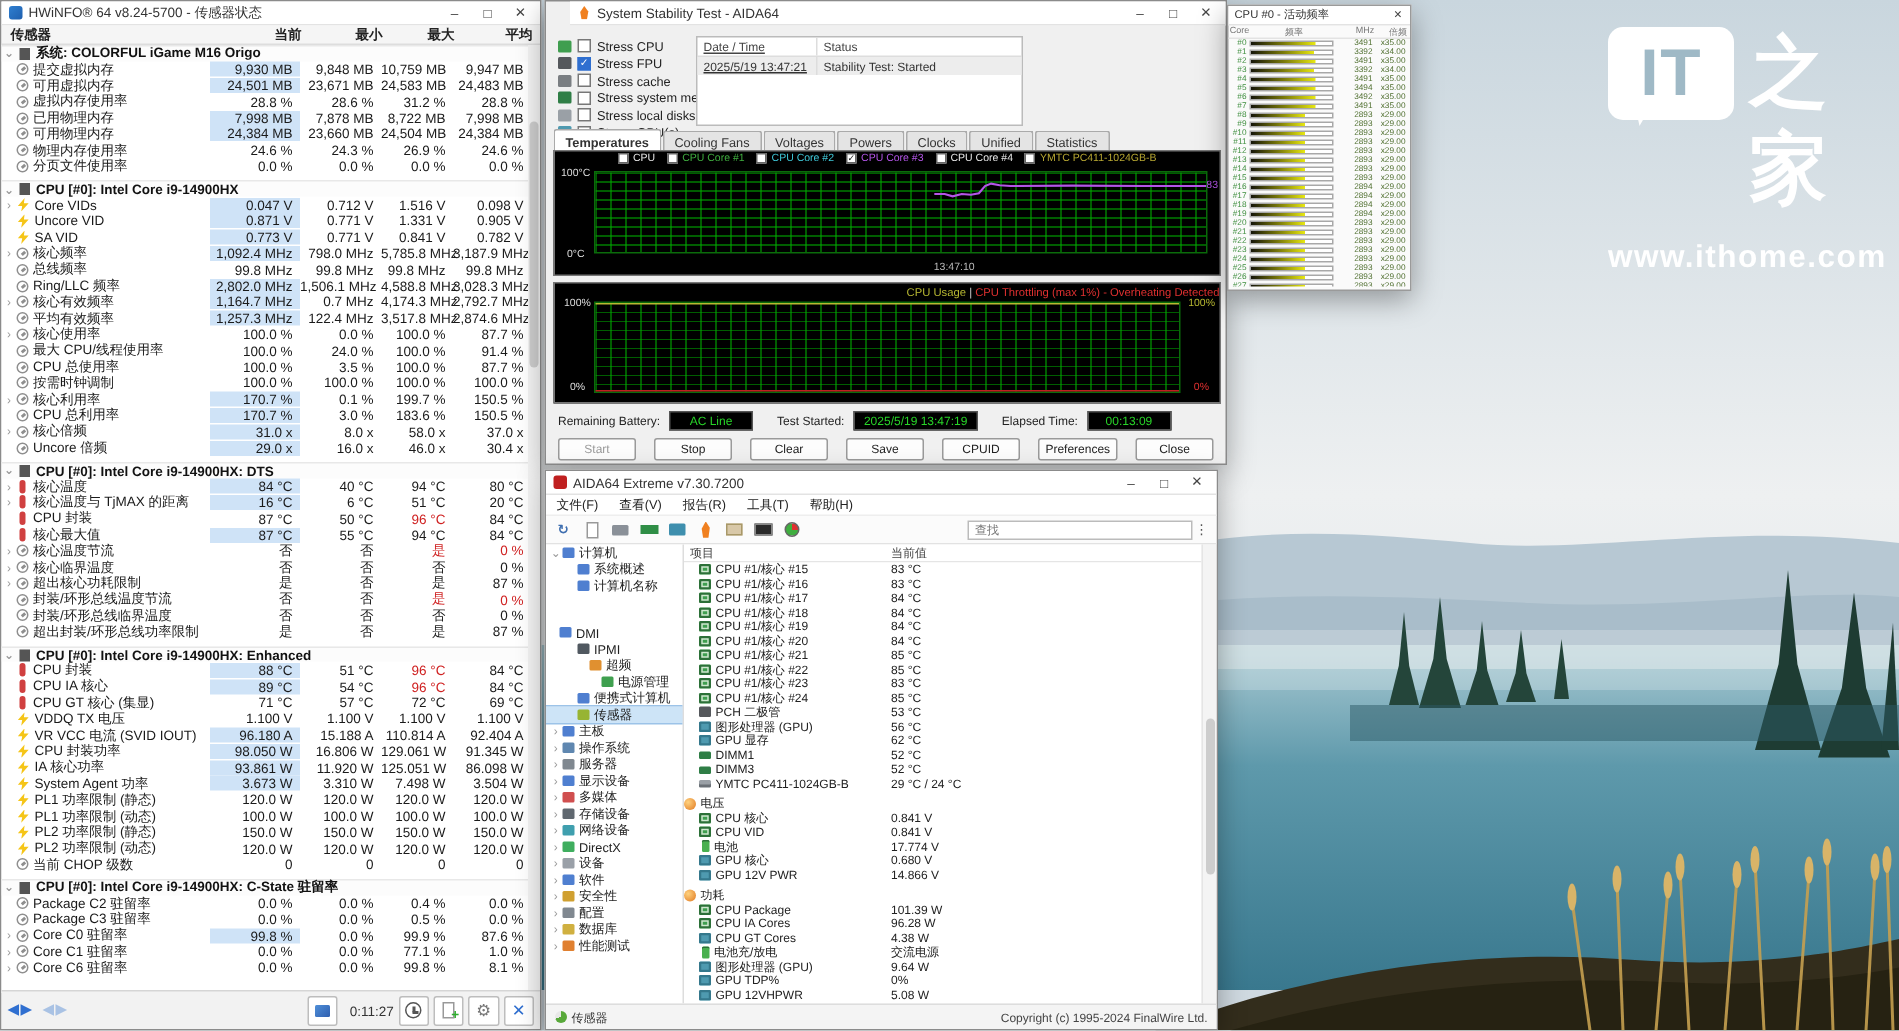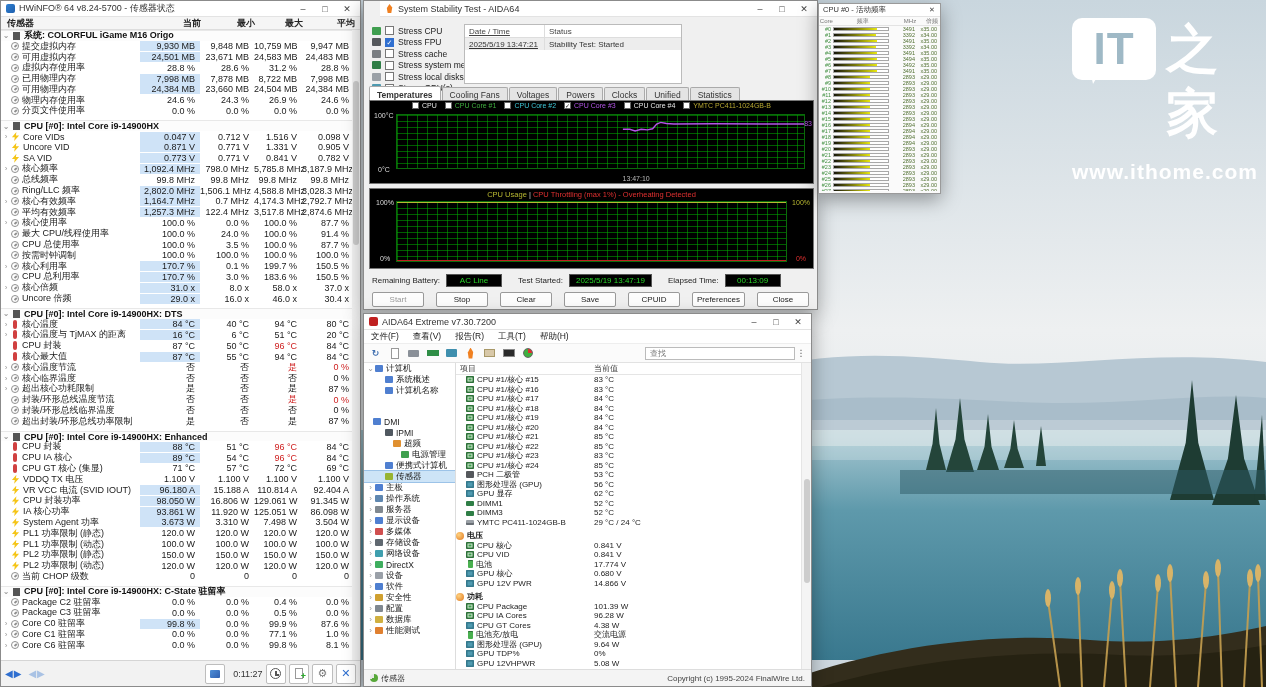--- a/index.html
+++ b/index.html
@@ -87,21 +87,21 @@
       repeating-linear-gradient(to bottom, rgba(0,170,0,.55) 0 1px, transparent 1px 6px), #000;
       border:1px solid #0b6b0b; }
   #plot1 { left:26px; right:8px; top:13px; bottom:14px; }
   #plot2 { left:26px; right:26px; top:12px; bottom:6px; }
   .gl { position:absolute; font-size:7px; color:#ddd; }
   #g1-legend { position:absolute; left:0; right:0; top:1px; display:flex; justify-content:center; }
   .leg-item { display:flex; align-items:center; margin:0 4px; font-size:7px; }
   .leg-cb { width:7px; height:7px; background:#fff; border:1px solid #666; margin-right:3px;
     font-size:6px; line-height:7px; text-align:center; color:#111; }
   #g1-val { position:absolute; right:1px; font-size:7px; }
-  #g2-title { position:absolute; left:0; right:0; top:1px; text-align:center; font-size:7.5px; }
+  #g2-title { position:absolute; left:0; right:0; top:1px; text-align:right; font-size:7.5px; }
   #g2-topline { position:absolute; left:0; right:0; top:0; height:1px; background:#b8b832; }
   #g2-botline { position:absolute; left:0; right:0; bottom:0; height:1px; background:#c02020; }
   #stab-fields { position:absolute; left:8px; top:273px; display:flex; align-items:center; font-size:8px; color:#222; }
   .fieldbox { background:#000; border:1px solid #555; color:#28d428; font-size:8px; padding:1px 6px;
     margin:0 16px 0 6px; min-width:56px; text-align:center; }
   #stab-btns { position:absolute; left:8px; right:8px; top:291px; display:flex; }
   .sbtn { min-width:52px; height:15px; border:1px solid #9a9a9a; background:#fdfdfd; border-radius:2px;
     font-size:8px; color:#222; margin-right:12px; display:flex; align-items:center; justify-content:center; padding:0 6px; }
   .sbtn.disabled { color:#9a9a9a; }
   .sbtn.right { margin:0 0 0 auto; }
@@ -123,21 +123,21 @@
   .tr-item { display:flex; align-items:center; height:11px; font-size:8.5px; color:#222; white-space:nowrap; }
   .tr-item .caret { width:9px; }
   .tr-item .sq { width:8px; height:7px; border-radius:1px; margin-right:3px; flex:none; }
   .tr-item.sel { background:#cde4f7; outline:1px solid #9cc3e8; }
   #aida-listhdr { position:absolute; left:92px; top:49px; right:10px; height:12px; border-bottom:1px solid #e5e5e5;
     font-size:8px; color:#444; display:flex; align-items:center; background:#fff; }
   #aida-list { position:absolute; left:92px; top:61px; right:10px; bottom:17px; overflow:hidden; background:#fff; }
   .al-row { display:flex; align-items:center; height:9.5px; font-size:8px; color:#222; }
   .al-row .nm { width:138px; display:flex; align-items:center; padding-left:10px; overflow:hidden; white-space:nowrap; }
   .al-row .vl { flex:1; white-space:nowrap; }
-  .al-ghdr { display:flex; align-items:center; height:9.5px; font-size:8px; color:#222; font-weight:bold; }
+  .al-ghdr { display:flex; align-items:center; height:9.5px; font-size:8px; color:#222; font-weight:normal; }
   .al-gap { height:4px; }
   .gico { width:8px; height:8px; border-radius:50%; background:radial-gradient(circle at 35% 35%, #ffd27f, #e07820); margin-right:3px; }
   .sico { width:8px; height:7px; margin-right:3px; flex:none; border-radius:1px; }
   .sico.chip { background:#3f9e4f; box-shadow:inset 0 0 0 1.5px #2c7038, inset 0 0 0 2.5px #cfe8cf; }
   .sico.gpu  { background:#4f9ab0; box-shadow:inset 0 0 0 1.5px #35788c; }
   .sico.dimm { background:#2f7e46; height:5px; margin-top:1px; }
   .sico.disk { background:#9aa0a6; height:5px; margin-top:1px; box-shadow:inset 0 -2px 0 #6a7076; }
   .sico.batt { background:#49b04f; width:5px; height:8px; margin-left:2px; box-shadow:inset 0 1px 0 #2c7038; }
   .sico.pch  { background:#55585c; }
   #aida-scroll { position:absolute; right:0; top:49px; width:10px; bottom:17px; background:#f4f4f4; border-left:1px solid #e5e5e5; }

